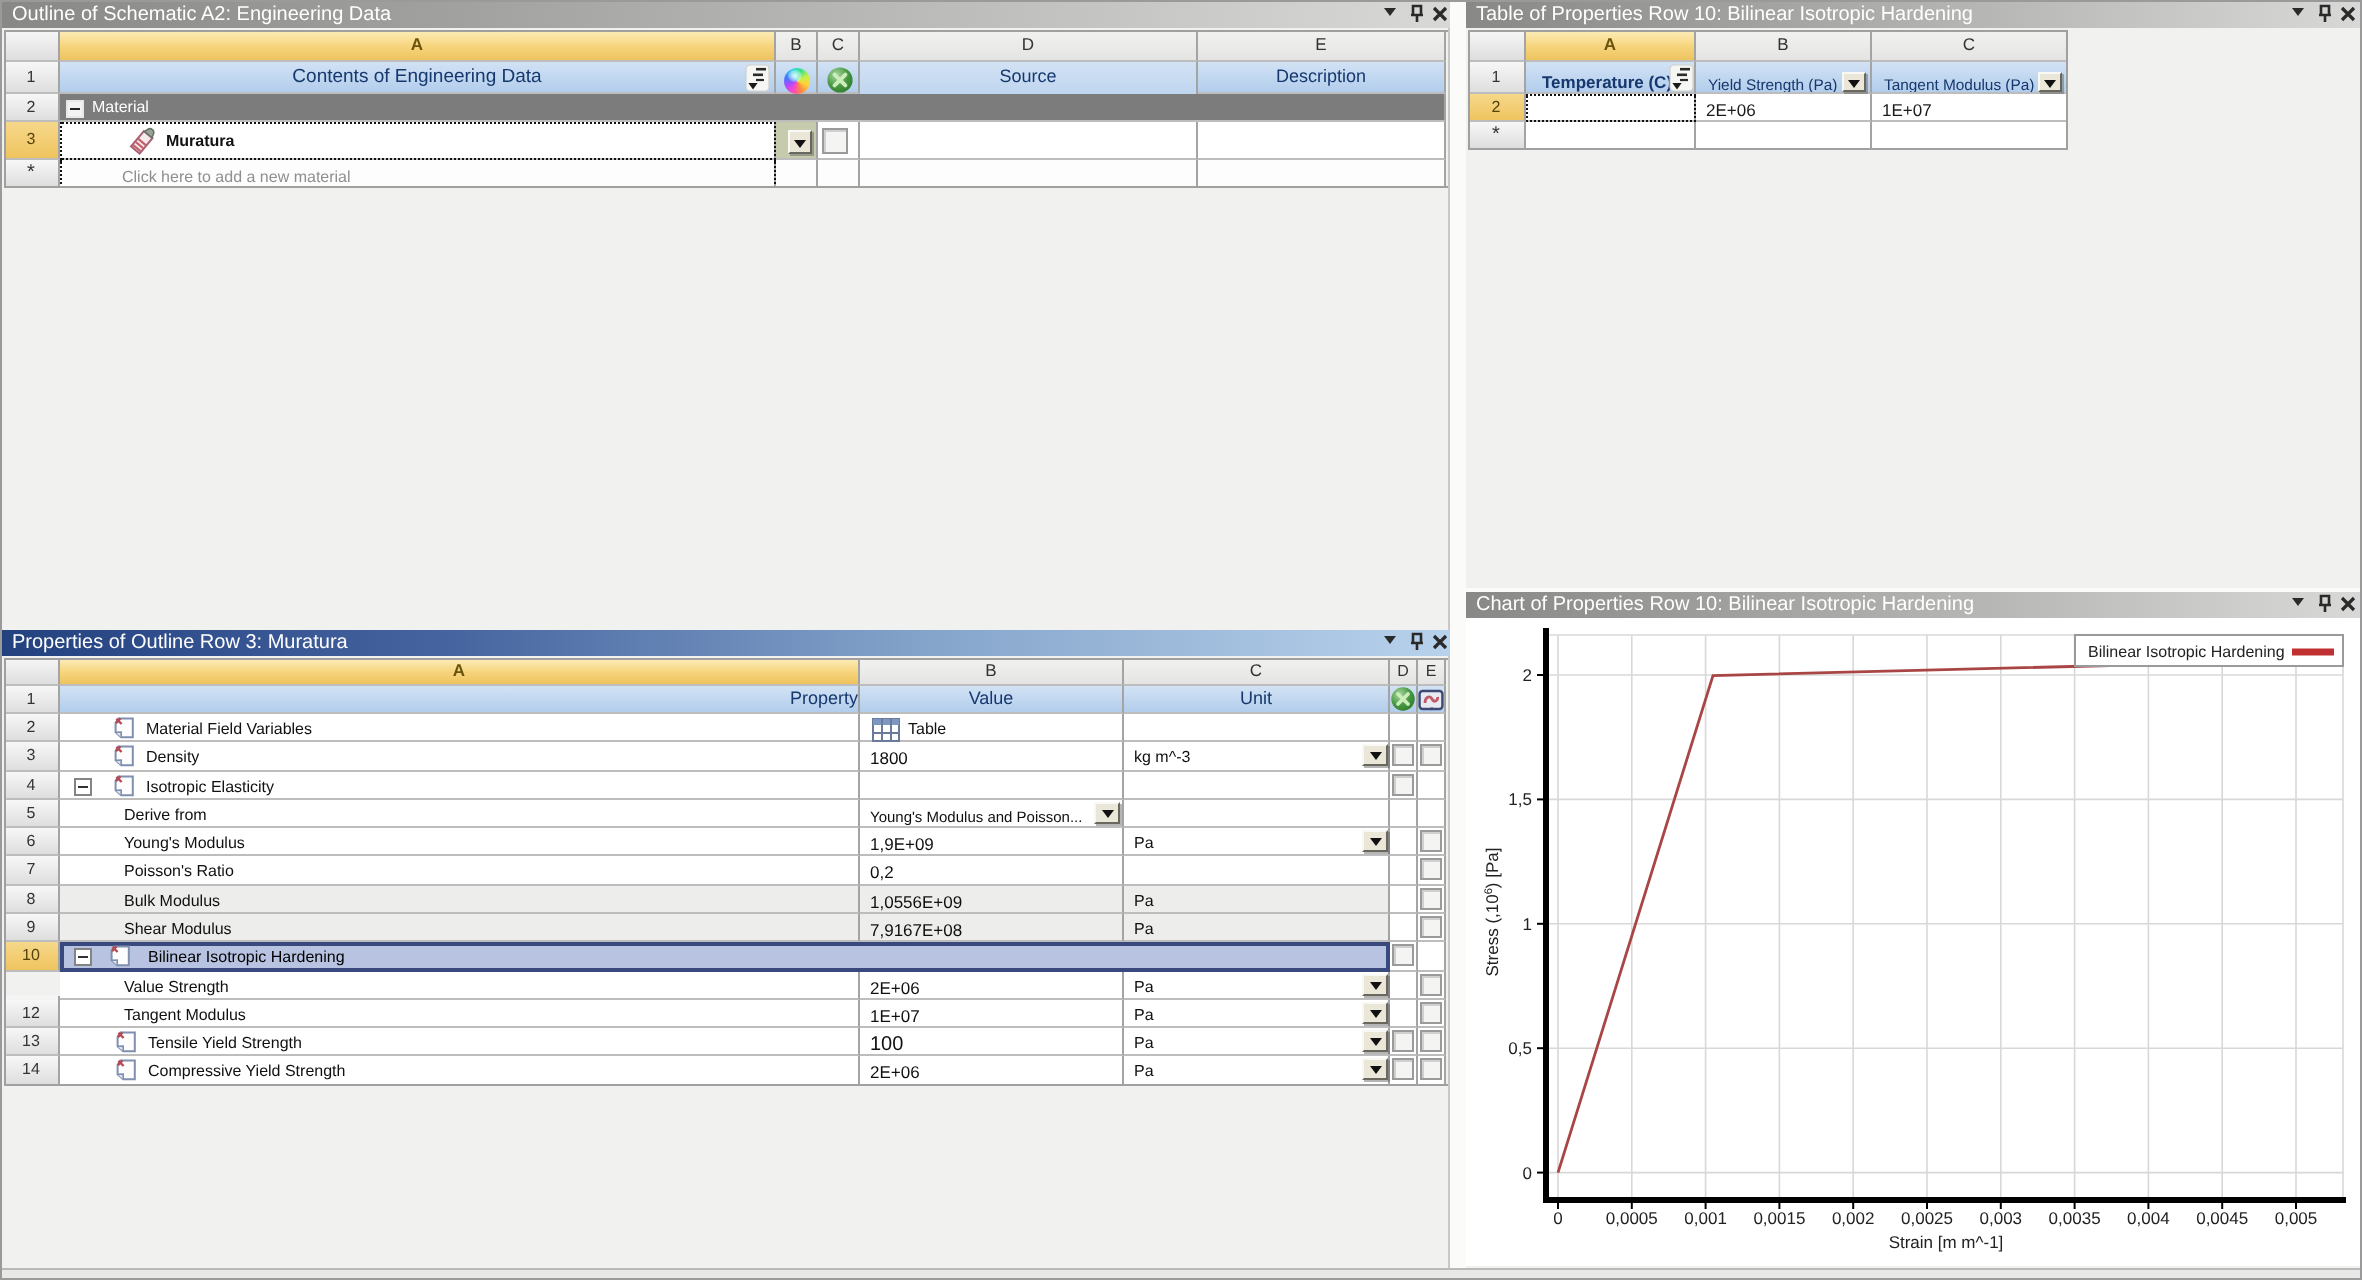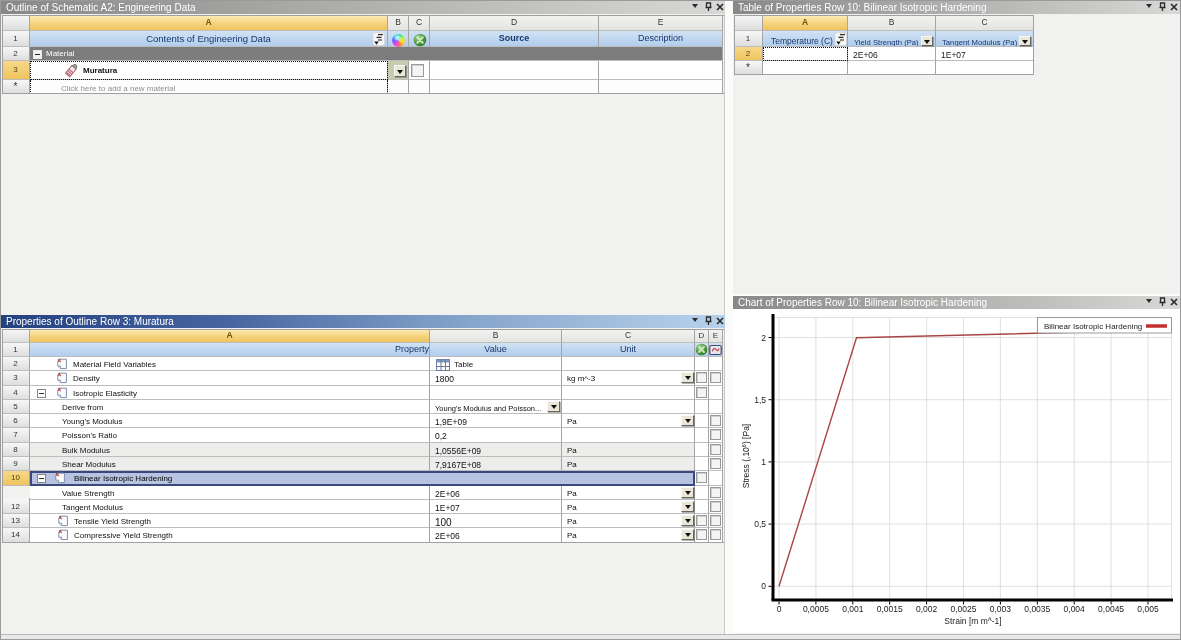--- a/index.html
+++ b/index.html
@@ -32,21 +32,21 @@
 <div class="cell hdrnum" style="left:2px;top:15px;width:28px;height:16px;line-height:15px;"></div>
 <div class="cell gold" style="left:30px;top:15px;width:358px;height:16px;line-height:15px;font-size:8.5px">A</div>
 <div class="cell ghdr" style="left:388px;top:15px;width:21px;height:16px;line-height:15px;font-size:8.5px">B</div>
 <div class="cell ghdr" style="left:409px;top:15px;width:21px;height:16px;line-height:15px;font-size:8.5px">C</div>
 <div class="cell ghdr" style="left:430px;top:15px;width:169px;height:16px;line-height:15px;font-size:8.5px">D</div>
 <div class="cell ghdr" style="left:599px;top:15px;width:124px;height:16px;line-height:15px;font-size:8.5px">E</div>
 <div class="cell hdrnum" style="left:2px;top:31px;width:28px;height:16px;line-height:15px;">1</div>
 <div class="cell bluehdr" style="left:30px;top:31px;width:358px;height:16px;line-height:15px;"><span style="display:inline-block;width:100%;text-align:center;font-size:9.5px">Contents of Engineering Data</span></div>
 <div class="cell bluehdr" style="left:388px;top:31px;width:21px;height:16px;line-height:15px;"></div>
 <div class="cell bluehdr" style="left:409px;top:31px;width:21px;height:16px;line-height:15px;"></div>
-<div class="cell bluehdr" style="left:430px;top:31px;width:169px;height:16px;line-height:15px;font-weight:bold;"><span style="display:inline-block;width:100%;text-align:center">Source</span></div>
+<div class="cell bluehdr" style="left:430px;top:31px;width:169px;height:28px;line-height:15px;"><span style="display:inline-block;width:100%;text-align:center">Source</span></div>
 <div class="cell bluehdr" style="left:599px;top:31px;width:124px;height:16px;line-height:15px;"><span style="display:inline-block;width:100%;text-align:center">Description</span></div>
 <svg class="abs" style="left:372px;top:32px" width="14" height="14" viewBox="0 0 14 14">
 <rect x="1" y="0.5" width="11.5" height="13" rx="2" fill="#f6f6f4" stroke="#d0d0cc" stroke-width="0.6"></rect>
 <line x1="6" y1="2.6" x2="11" y2="2.6" stroke="#2a2a2a" stroke-width="1.3"></line>
 <line x1="4.5" y1="5.4" x2="9.5" y2="5.4" stroke="#2a2a2a" stroke-width="1.3"></line>
 <line x1="6" y1="8" x2="10" y2="8" stroke="#2a2a2a" stroke-width="1.1"></line>
 <path d="M2.2 9.5 h4.6 l-2.3 3.2 z" fill="#1a1a1a"></path>
 </svg>
 <div class="abs" style="left:392px;top:34px;width:13px;height:13px;border-radius:50%;background:conic-gradient(from 200deg,#ff49c1,#b049ff,#3d7bff,#2fd4e8,#39e08a,#c8f046,#ffd23d,#ff8a3d,#ff49c1)"></div>
 <div class="abs" style="left:394px;top:35px;width:7px;height:6px;border-radius:50%;background:radial-gradient(rgba(255,255,255,0.85),rgba(255,255,255,0))"></div>
@@ -335,21 +335,21 @@
 <svg class="abs" style="left:24px;top:2px" width="8" height="8" viewBox="0 0 8 8">
 <path d="M1 1 L7 7 M7 1 L1 7" stroke="#2a2a2a" stroke-width="1.6"></path>
     </svg>
   </div>
 <div class="cell hdrnum" style="left:734px;top:15px;width:29px;height:16px;line-height:15px;"></div>
 <div class="cell gold" style="left:763px;top:15px;width:85px;height:16px;line-height:15px;font-size:8.5px">A</div>
 <div class="cell ghdr" style="left:848px;top:15px;width:88px;height:16px;line-height:15px;font-size:8.5px">B</div>
 <div class="cell ghdr" style="left:936px;top:15px;width:98px;height:16px;line-height:15px;font-size:8.5px">C</div>
 <div class="cell hdrnum" style="left:734px;top:31px;width:29px;height:16px;line-height:15px;">1</div>
 <div class="cell bluehdr" style="left:763px;top:31px;width:85px;height:16px;line-height:15px;">
-    <span style="position:absolute;left:8px;top:3px;font-size:8.5px;font-weight:normal">Temperature (C)</span>
+    <span style="position:absolute;left:8px;top:3px;font-size:8.5px;font-weight:bold">Temperature (C)</span>
   </div>
 <div class="cell bluehdr" style="left:848px;top:31px;width:88px;height:16px;line-height:15px;">
     <span style="position:absolute;left:6px;top:4px;font-size:7.7px;font-weight:normal">Yield Strength (Pa)</span>
   </div>
 <div class="cell bluehdr" style="left:936px;top:31px;width:98px;height:16px;line-height:15px;">
     <span style="position:absolute;left:6px;top:4px;font-size:7.7px;font-weight:normal">Tangent Modulus (Pa)</span>
   </div>
 <svg class="abs" style="left:834px;top:32px" width="14" height="14" viewBox="0 0 14 14">
 <rect x="1" y="0.5" width="11.5" height="13" rx="2" fill="#f6f6f4" stroke="#d0d0cc" stroke-width="0.6"></rect>
 <line x1="6" y1="2.6" x2="11" y2="2.6" stroke="#2a2a2a" stroke-width="1.3"></line>

